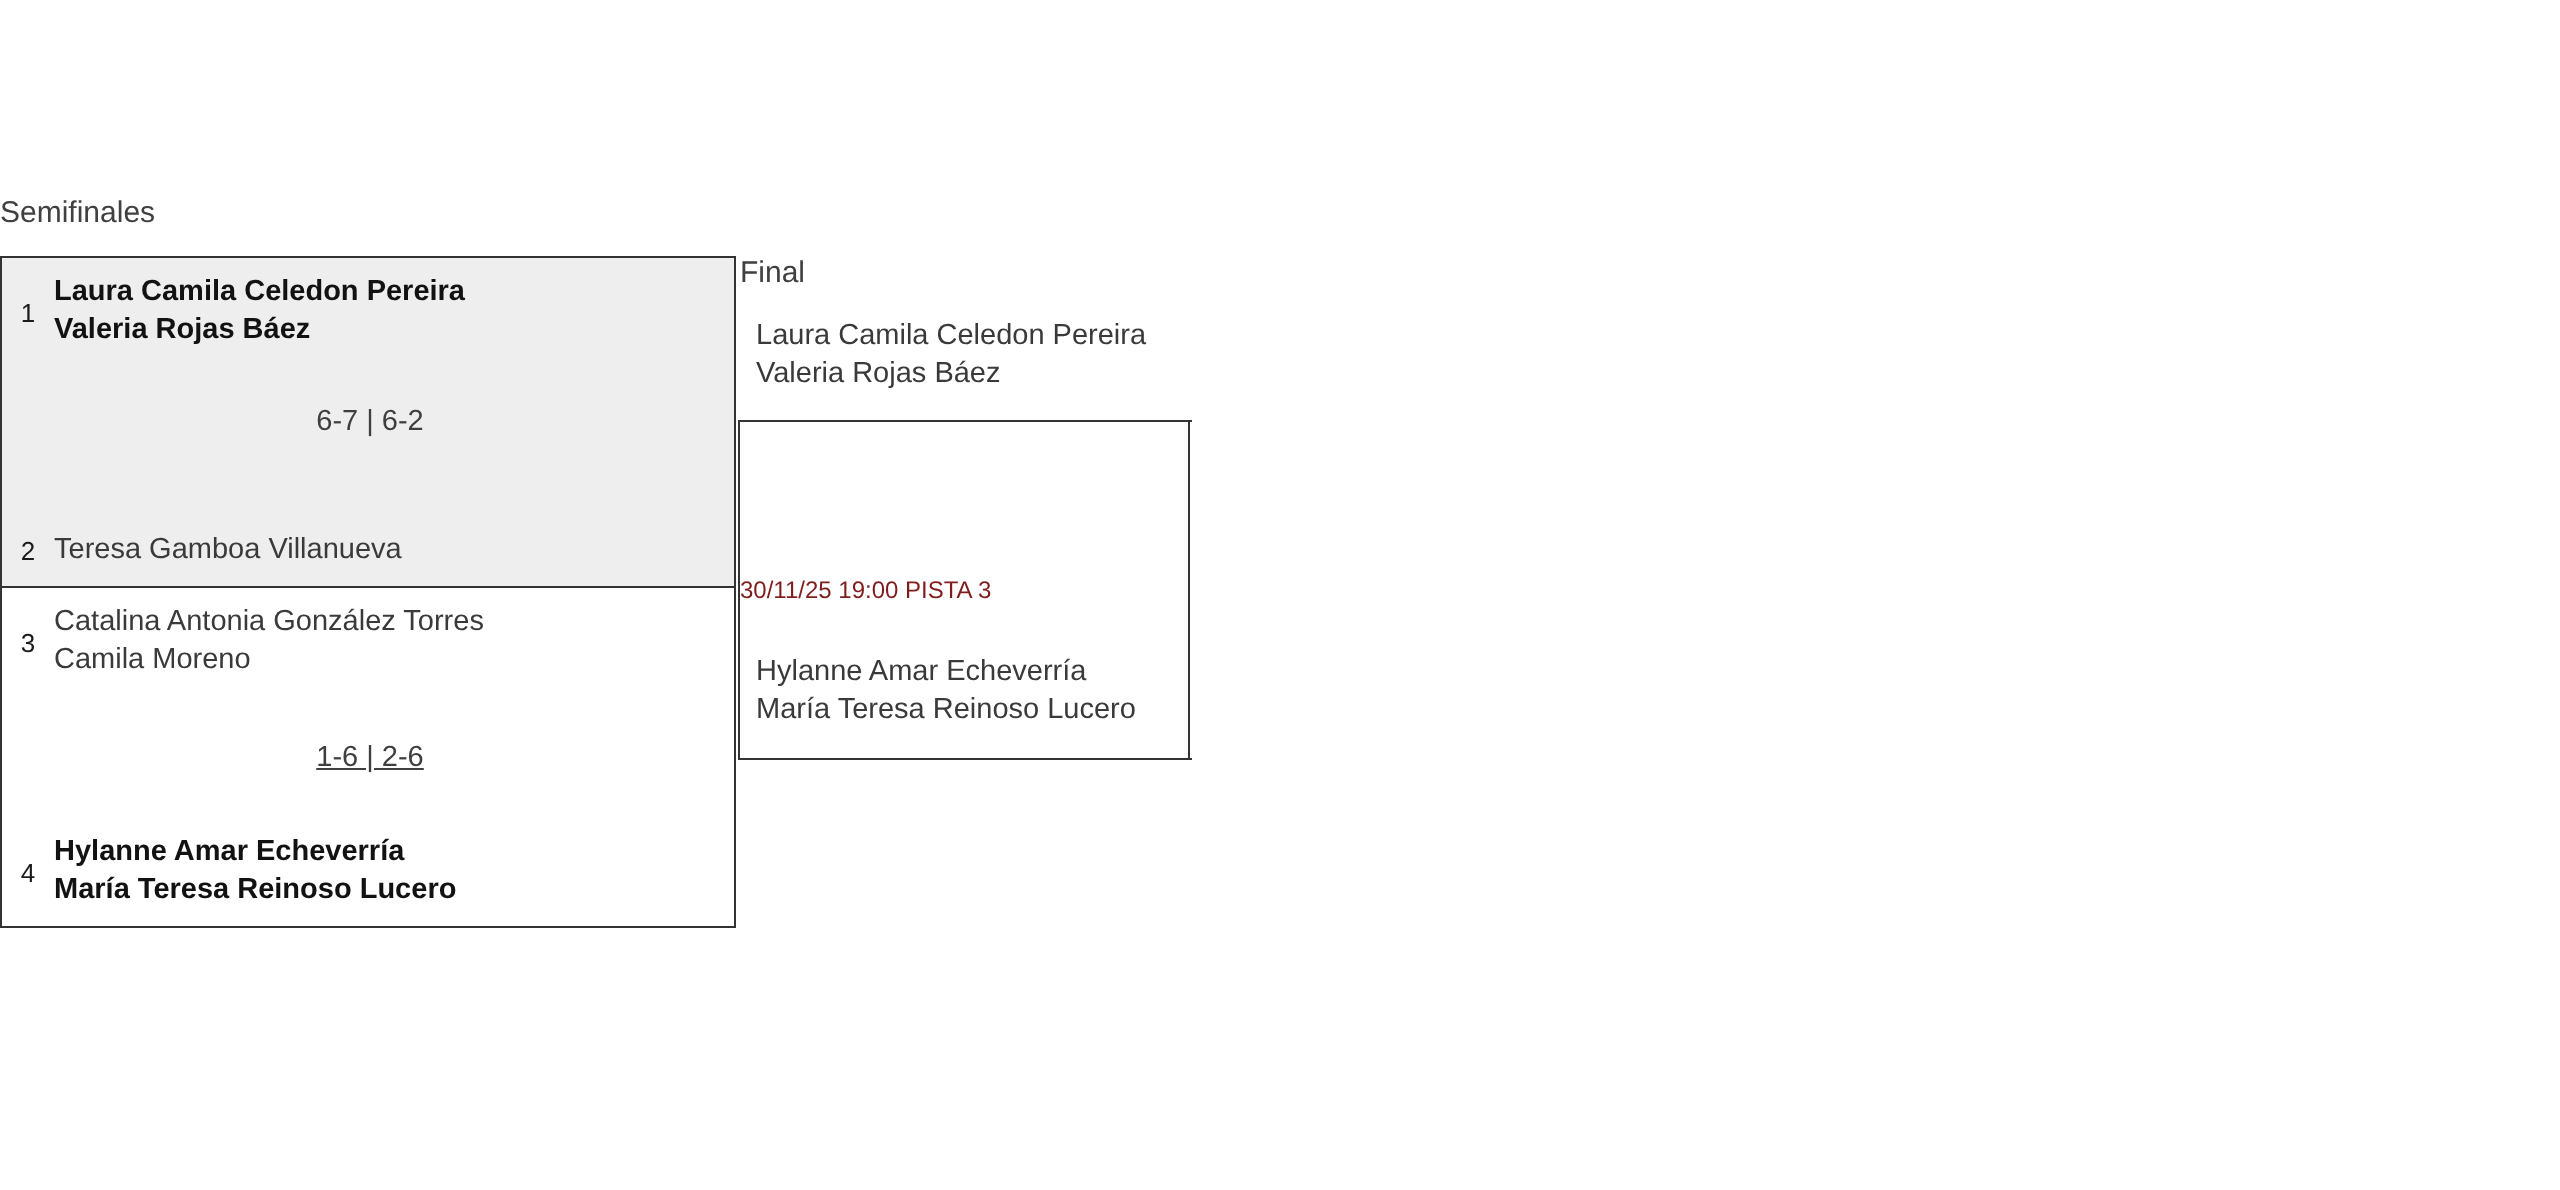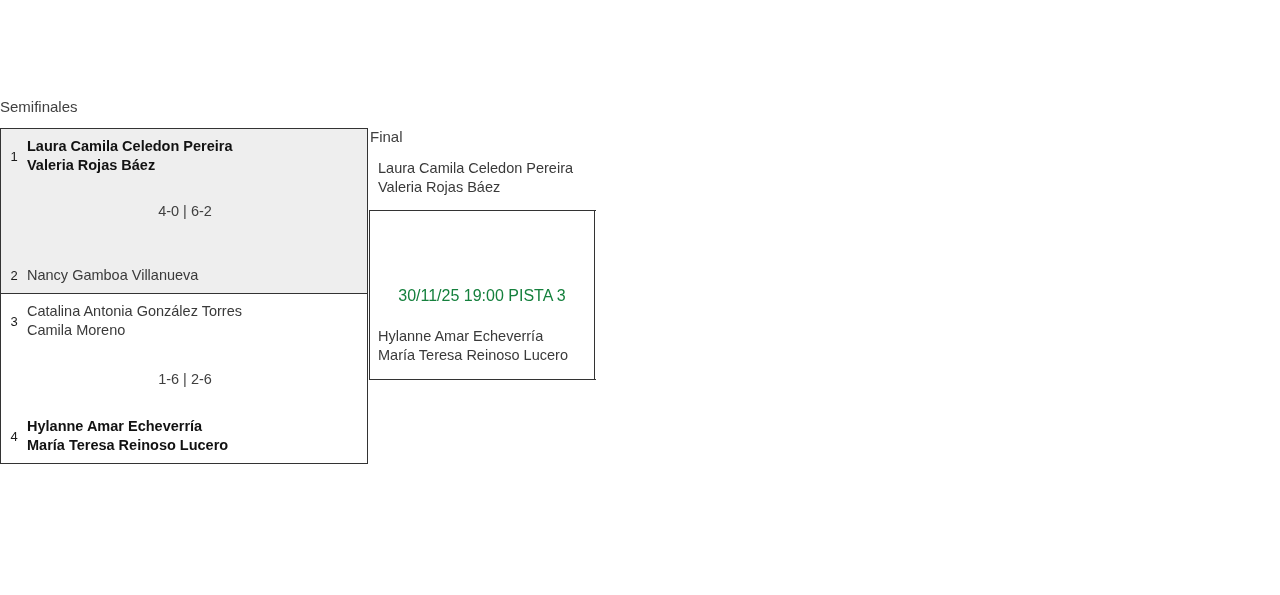--- a/index.html
+++ b/index.html
@@ -138,21 +138,21 @@
   .sf-score {
     position: absolute;
     left: 0;
     width: 368px;
     text-align: center;
     font-size: 14.5px;
     line-height: 19px;
     color: #3f3f3f;
   }
   #sf-match-1 .sf-score { top: 73px; }
-  #sf-match-2 .sf-score { top: 76px; }
+  #sf-match-2 .sf-score { top: 76px; text-decoration: underline; }
 
   
   #final-match {
     position: absolute;
     left: 369px;
     top: 122px;
     width: 226px;
     height: 170px;
     border: 1px solid #333333;
     box-sizing: border-box;
@@ -170,24 +170,24 @@
   }
   .final-team .player-line { display: block; }
   #final-team-top    { top: -52px; }
   #final-team-bottom { top: 116px; }
 
   #final-schedule {
     position: absolute;
     left: 0;
     top: 75px;
     width: 224px;
-    text-align: center;
-    font-size: 16px;
-    line-height: 19px;
-    color: #15803d;
+    text-align: left;
+    font-size: 12px;
+    line-height: 19px;
+    color: #7f1d1d;
     white-space: nowrap;
   }
 
   
   .connector {
     position: absolute;
     height: 0;
     border-top: 1px solid #333333;
   }
   #connector-top    { left: 369px; top: 122px; width: 227px; }
@@ -207,25 +207,25 @@
   <div class="round-header" id="round-header-final">Final</div>
 
   <div class="sf-match" id="sf-match-1">
     <div class="sf-team top">
       <span class="seed">1</span>
       <span class="players winner">
         <span class="player-line">Laura Camila Celedon Pereira</span>
         <span class="player-line">Valeria Rojas Báez</span>
       </span>
     </div>
-    <div class="sf-score">4-0 | 6-2</div>
+    <div class="sf-score">6-7 | 6-2</div>
     <div class="sf-team bottom">
       <span class="seed">2</span>
       <span class="players">
-        <span class="player-line">Nancy Gamboa Villanueva</span>
+        <span class="player-line">Teresa Gamboa Villanueva</span>
       </span>
     </div>
   </div>
 
   <div class="sf-match" id="sf-match-2">
     <div class="sf-team top">
       <span class="seed">3</span>
       <span class="players">
         <span class="player-line">Catalina Antonia González Torres</span>
         <span class="player-line">Camila Moreno</span>

